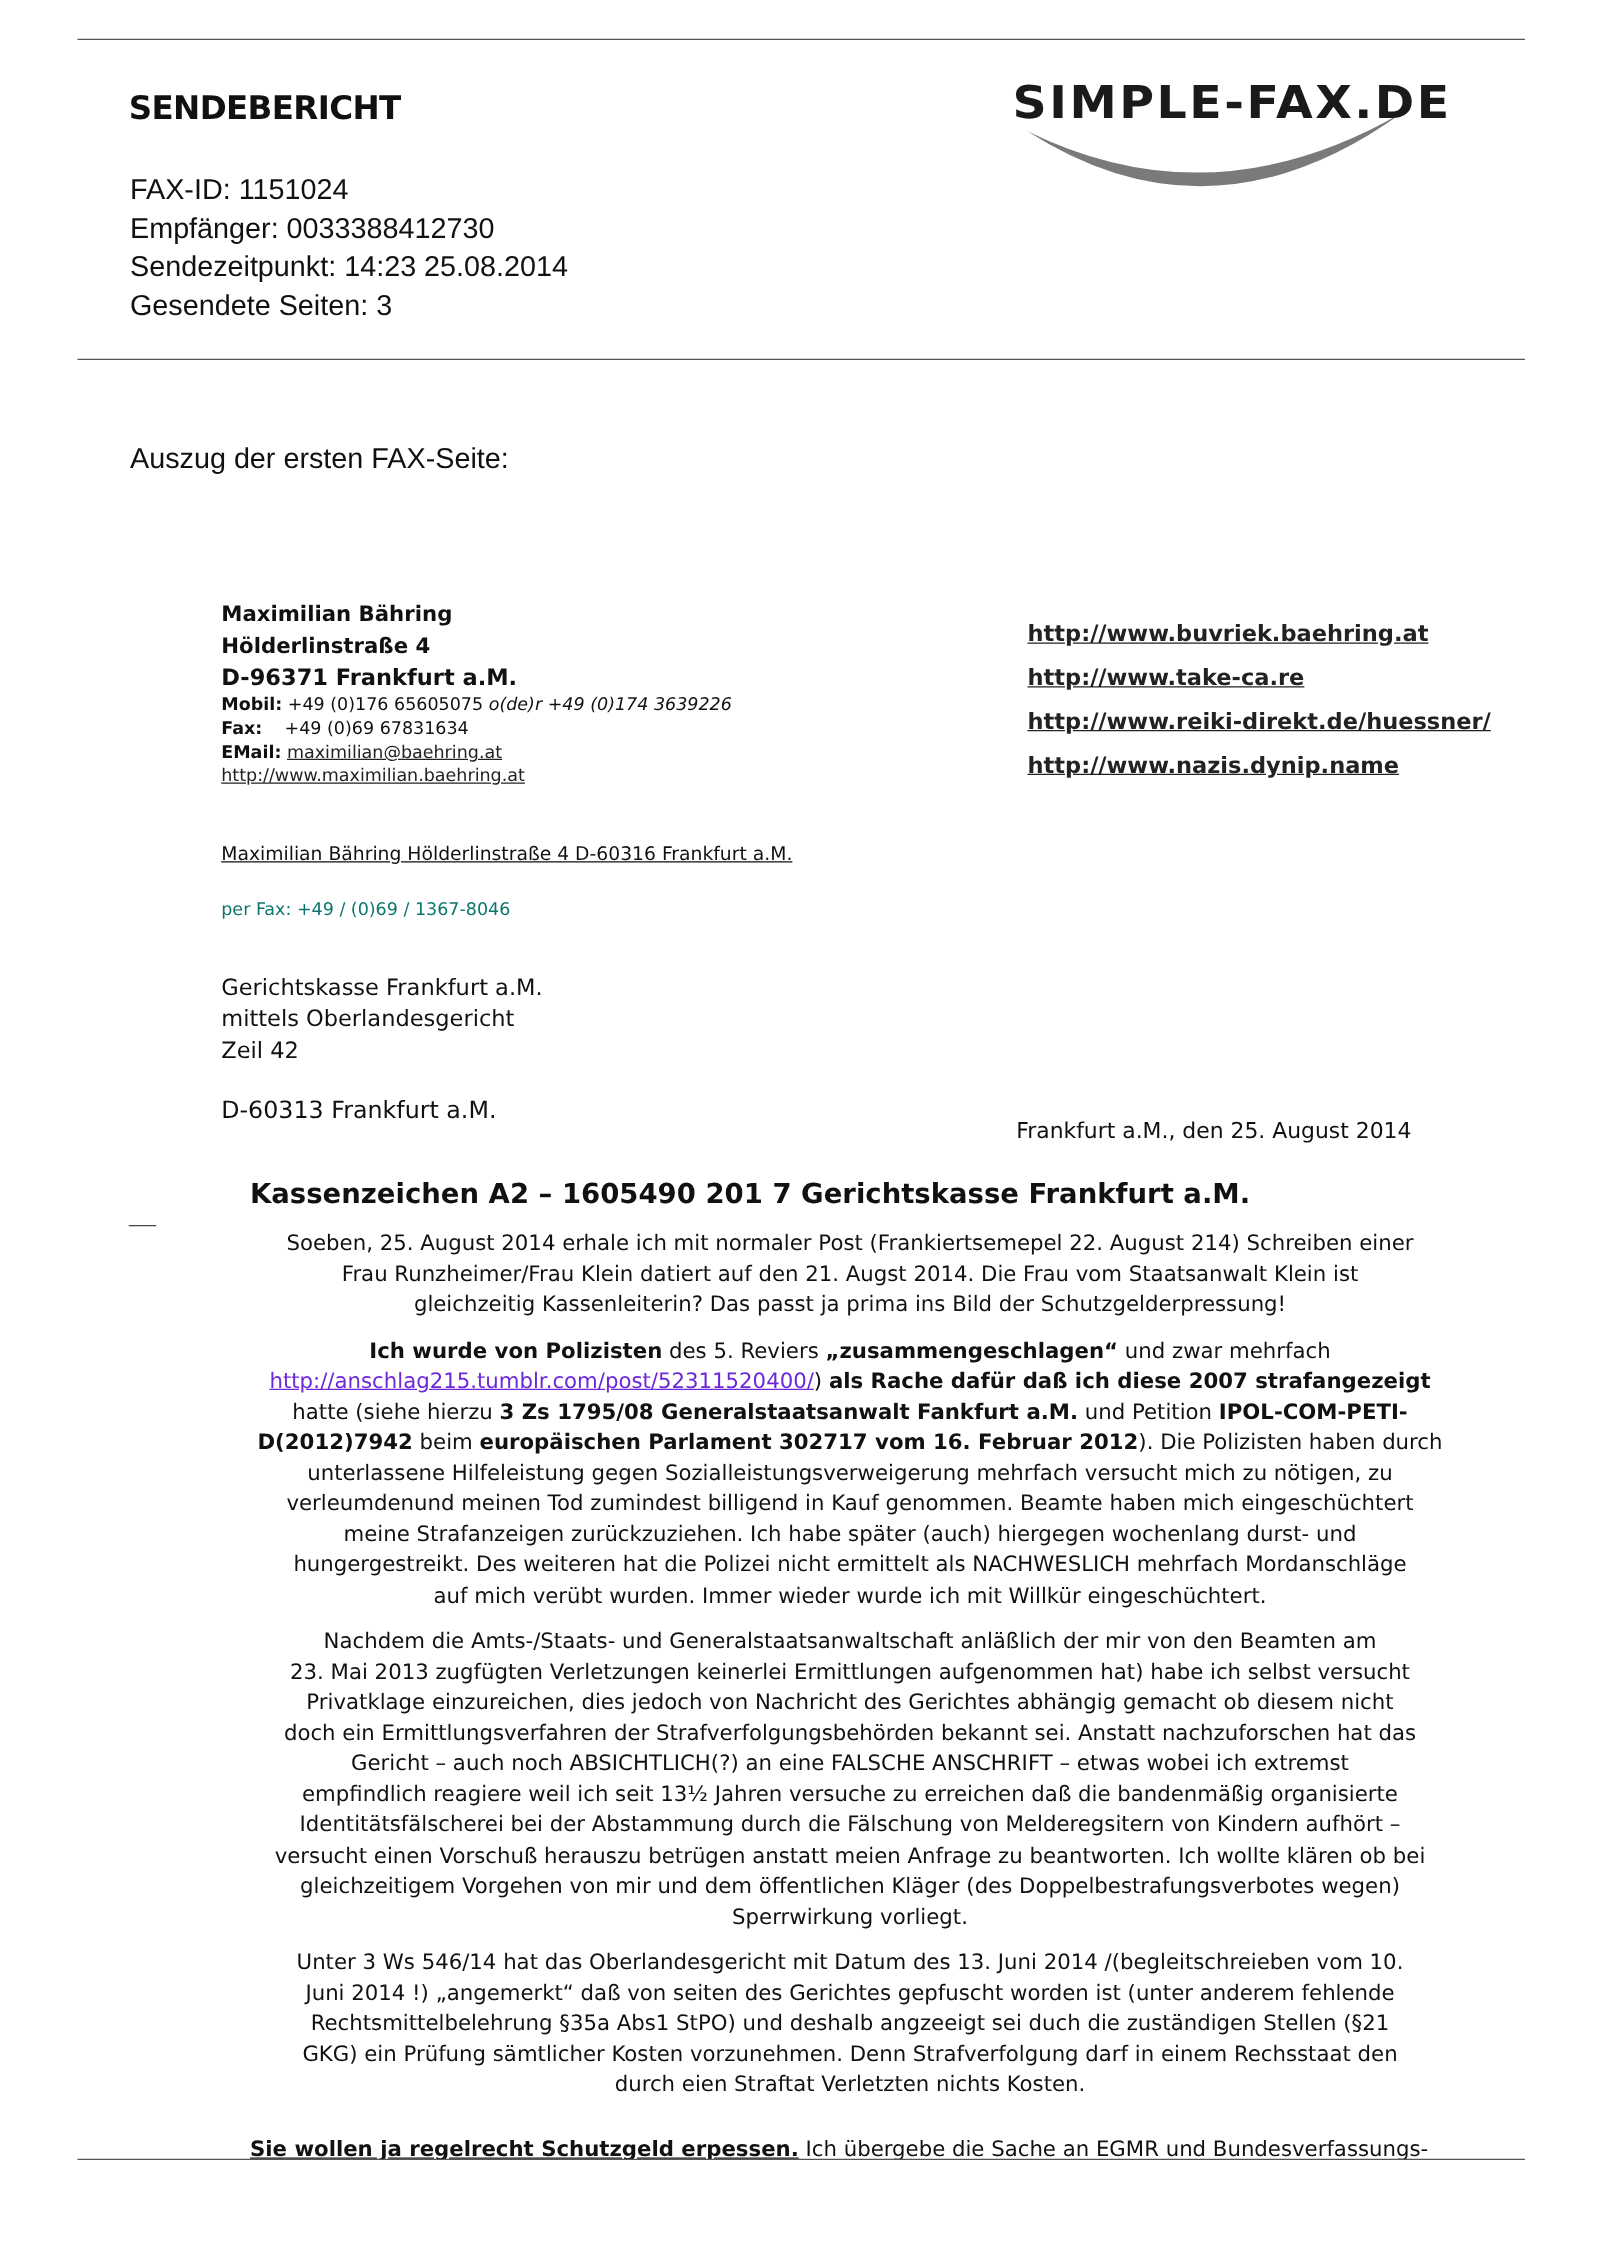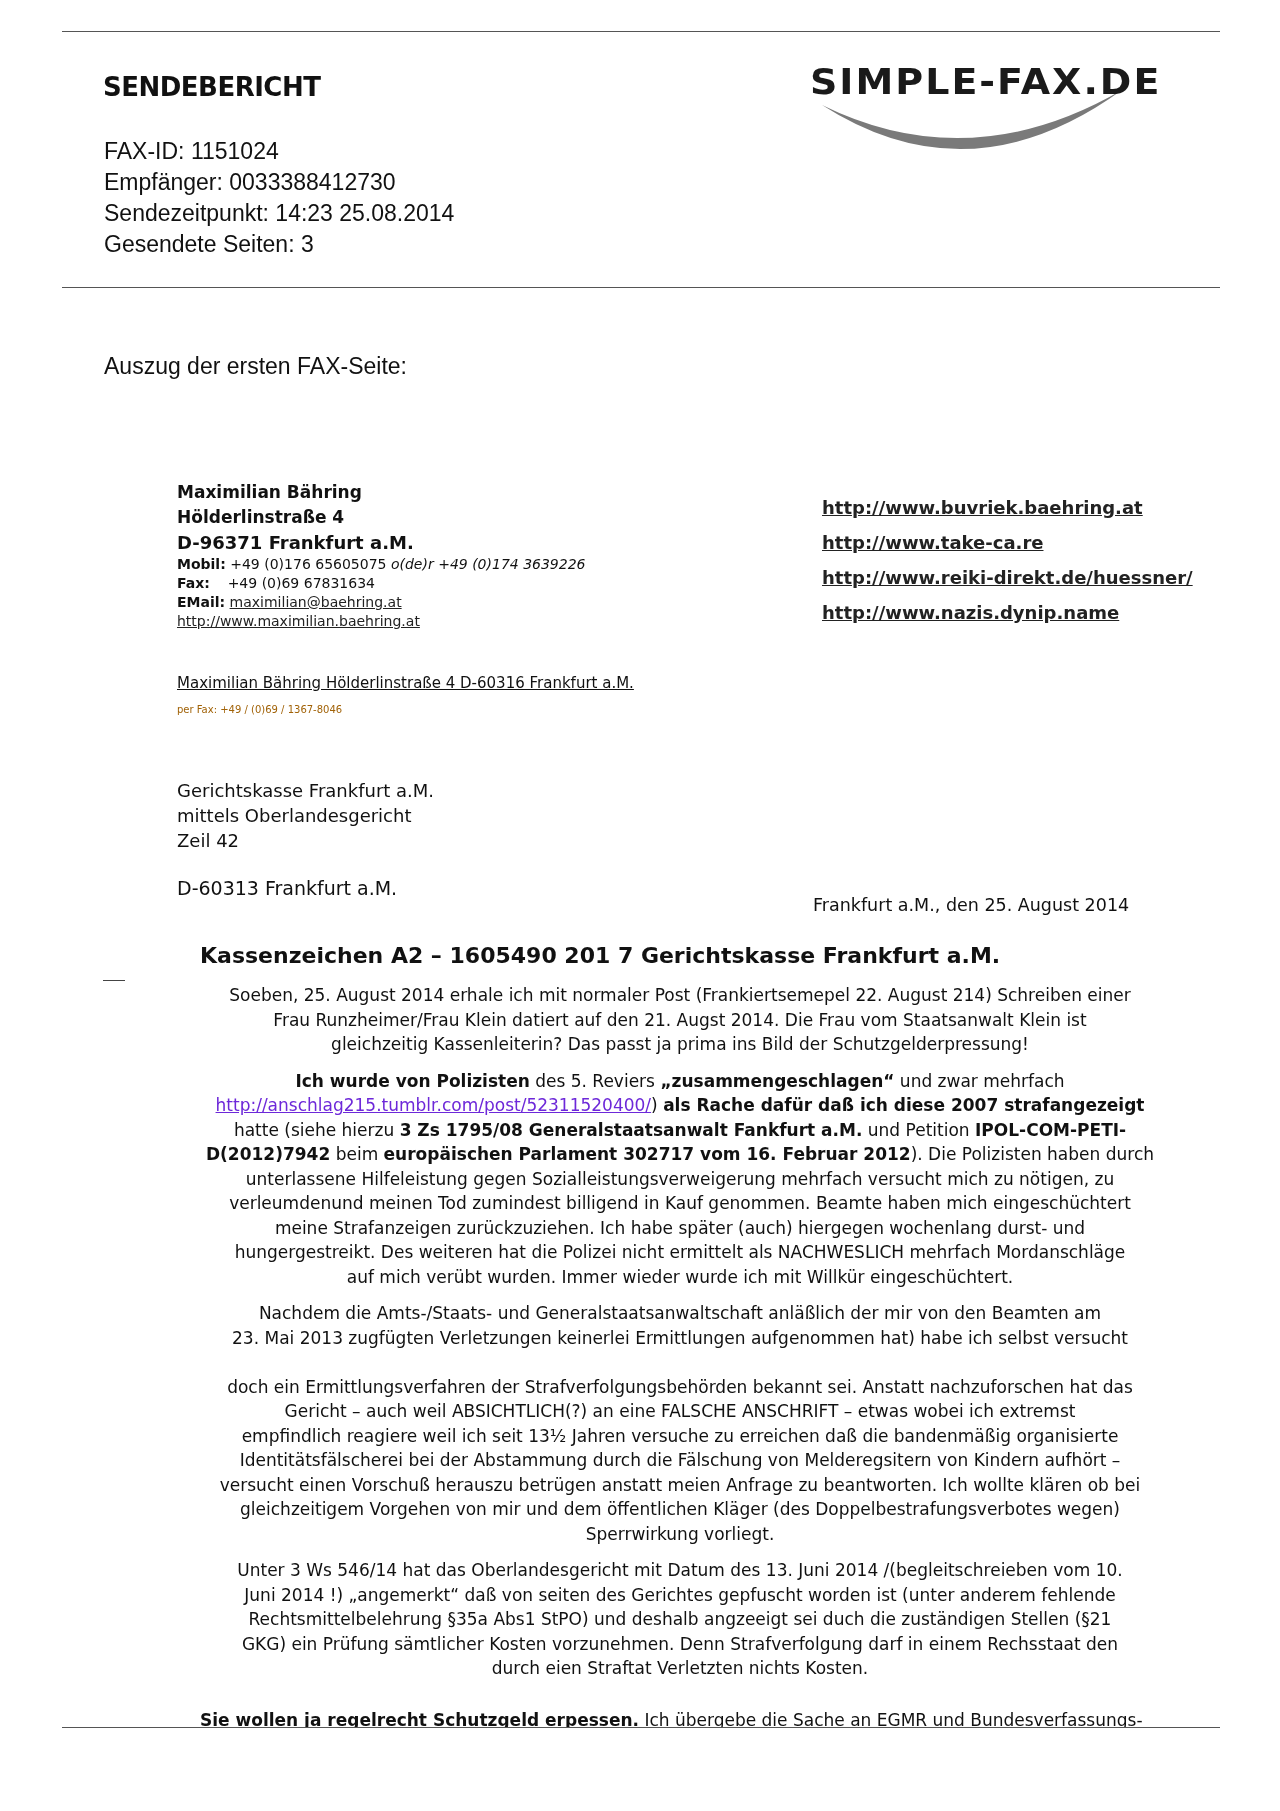--- a/index.html
+++ b/index.html
@@ -25,21 +25,21 @@
 
     .fax { font-family: "DejaVu Sans", sans-serif; }
     .sender { position: absolute; left: 177px; top: 480px; font-size: 17px; line-height: 25px; font-weight: bold; }
     .sender .contact { font-size: 14px; line-height: 19px; font-weight: normal; }
     .sender .contact b { font-weight: bold; }
     .sender .contact i { font-style: italic; }
     .sender a { color: #222; text-decoration: underline; }
     .links { position: absolute; left: 822px; top: 490px; font-size: 18px; line-height: 35px; font-weight: bold; }
     .links a { display: block; color: #222; text-decoration: underline; }
     .return-addr { position: absolute; left: 177px; top: 674px; font-size: 15px; text-decoration: underline; }
-    .per-fax { position: absolute; left: 177px; top: 704px; font-size: 10px; color: #a16207; }
+    .per-fax { position: absolute; left: 177px; top: 720px; font-size: 14px; color: #0f766e; }
     .recipient { position: absolute; left: 177px; top: 778px; font-size: 18px; line-height: 25px; }
     .recipient .city { margin-top: 23px; font-size: 19px; }
     .date-line { position: absolute; left: 813px; top: 895px; font-size: 17.5px; }
     .subject { position: absolute; left: 200px; top: 943px; font-size: 22px; font-weight: bold; }
     .margin-mark { position: absolute; left: 103px; top: 980px; width: 22px; border-top: 1.2px solid #444; }
     .body-text { position: absolute; left: 200px; top: 983px; width: 960px; font-size: 17px; line-height: 24.5px; text-align: center; }
     .body-text p { margin: 0 0 12px 0; white-space: nowrap; }
     .body-text b { font-weight: bold; }
     .body-text a { color: #6d28d9; text-decoration: underline; }
     .cutoff { position: absolute; left: 200px; top: 1712px; height: 16px; overflow: hidden; width: 960px; }
@@ -128,23 +128,23 @@
     <b>D(2012)7942</b><span> beim </span><b>europäischen Parlament 302717 vom 16. Februar 2012</b><span>). Die Polizisten haben durch</span><br>
     <span>unterlassene Hilfeleistung gegen Sozialleistungsverweigerung mehrfach versucht mich zu nötigen, zu</span><br>
     <span>verleumdenund meinen Tod zumindest billigend in Kauf genommen. Beamte haben mich eingeschüchtert</span><br>
     <span>meine Strafanzeigen zurückzuziehen. Ich habe später  (auch) hiergegen wochenlang durst- und</span><br>
     <span>hungergestreikt. Des weiteren hat die Polizei nicht ermittelt als NACHWESLICH mehrfach Mordanschläge</span><br>
     <span>auf mich verübt wurden. Immer wieder wurde ich mit Willkür eingeschüchtert.</span>
   </p>
   <p>
     <span>Nachdem die Amts-/Staats- und Generalstaatsanwaltschaft anläßlich der mir von den Beamten am</span><br>
     <span>23. Mai 2013 zugfügten Verletzungen keinerlei Ermittlungen aufgenommen hat) habe ich selbst versucht</span><br>
-    <br>
+    <span>Privatklage einzureichen, dies jedoch von Nachricht des Gerichtes abhängig gemacht ob diesem nicht</span><br>
     <span>doch ein Ermittlungsverfahren der Strafverfolgungsbehörden bekannt sei. Anstatt nachzuforschen hat das</span><br>
-    <span>Gericht – auch weil ABSICHTLICH(?) an eine FALSCHE ANSCHRIFT – etwas wobei ich extremst</span><br>
+    <span>Gericht – auch noch ABSICHTLICH(?) an eine FALSCHE ANSCHRIFT – etwas wobei ich extremst</span><br>
     <span>empfindlich reagiere weil ich seit 13½ Jahren versuche zu erreichen daß die bandenmäßig organisierte</span><br>
     <span>Identitätsfälscherei bei der Abstammung durch die Fälschung von Melderegsitern von Kindern aufhört –</span><br>
     <span>versucht einen Vorschuß herauszu betrügen anstatt meien Anfrage zu beantworten. Ich wollte klären ob bei</span><br>
     <span>gleichzeitigem Vorgehen von mir und dem öffentlichen Kläger (des Doppelbestrafungsverbotes wegen)</span><br>
     <span>Sperrwirkung vorliegt.</span>
   </p>
   <p>
     <span>Unter 3 Ws 546/14 hat das Oberlandesgericht mit Datum des 13. Juni 2014 /(begleitschreieben vom 10.</span><br>
     <span>Juni  2014 !) „angemerkt“ daß von seiten des Gerichtes gepfuscht worden ist (unter anderem fehlende</span><br>
     <span>Rechtsmittelbelehrung §35a Abs1 StPO) und deshalb angzeeigt sei duch die zuständigen Stellen (§21</span><br>

